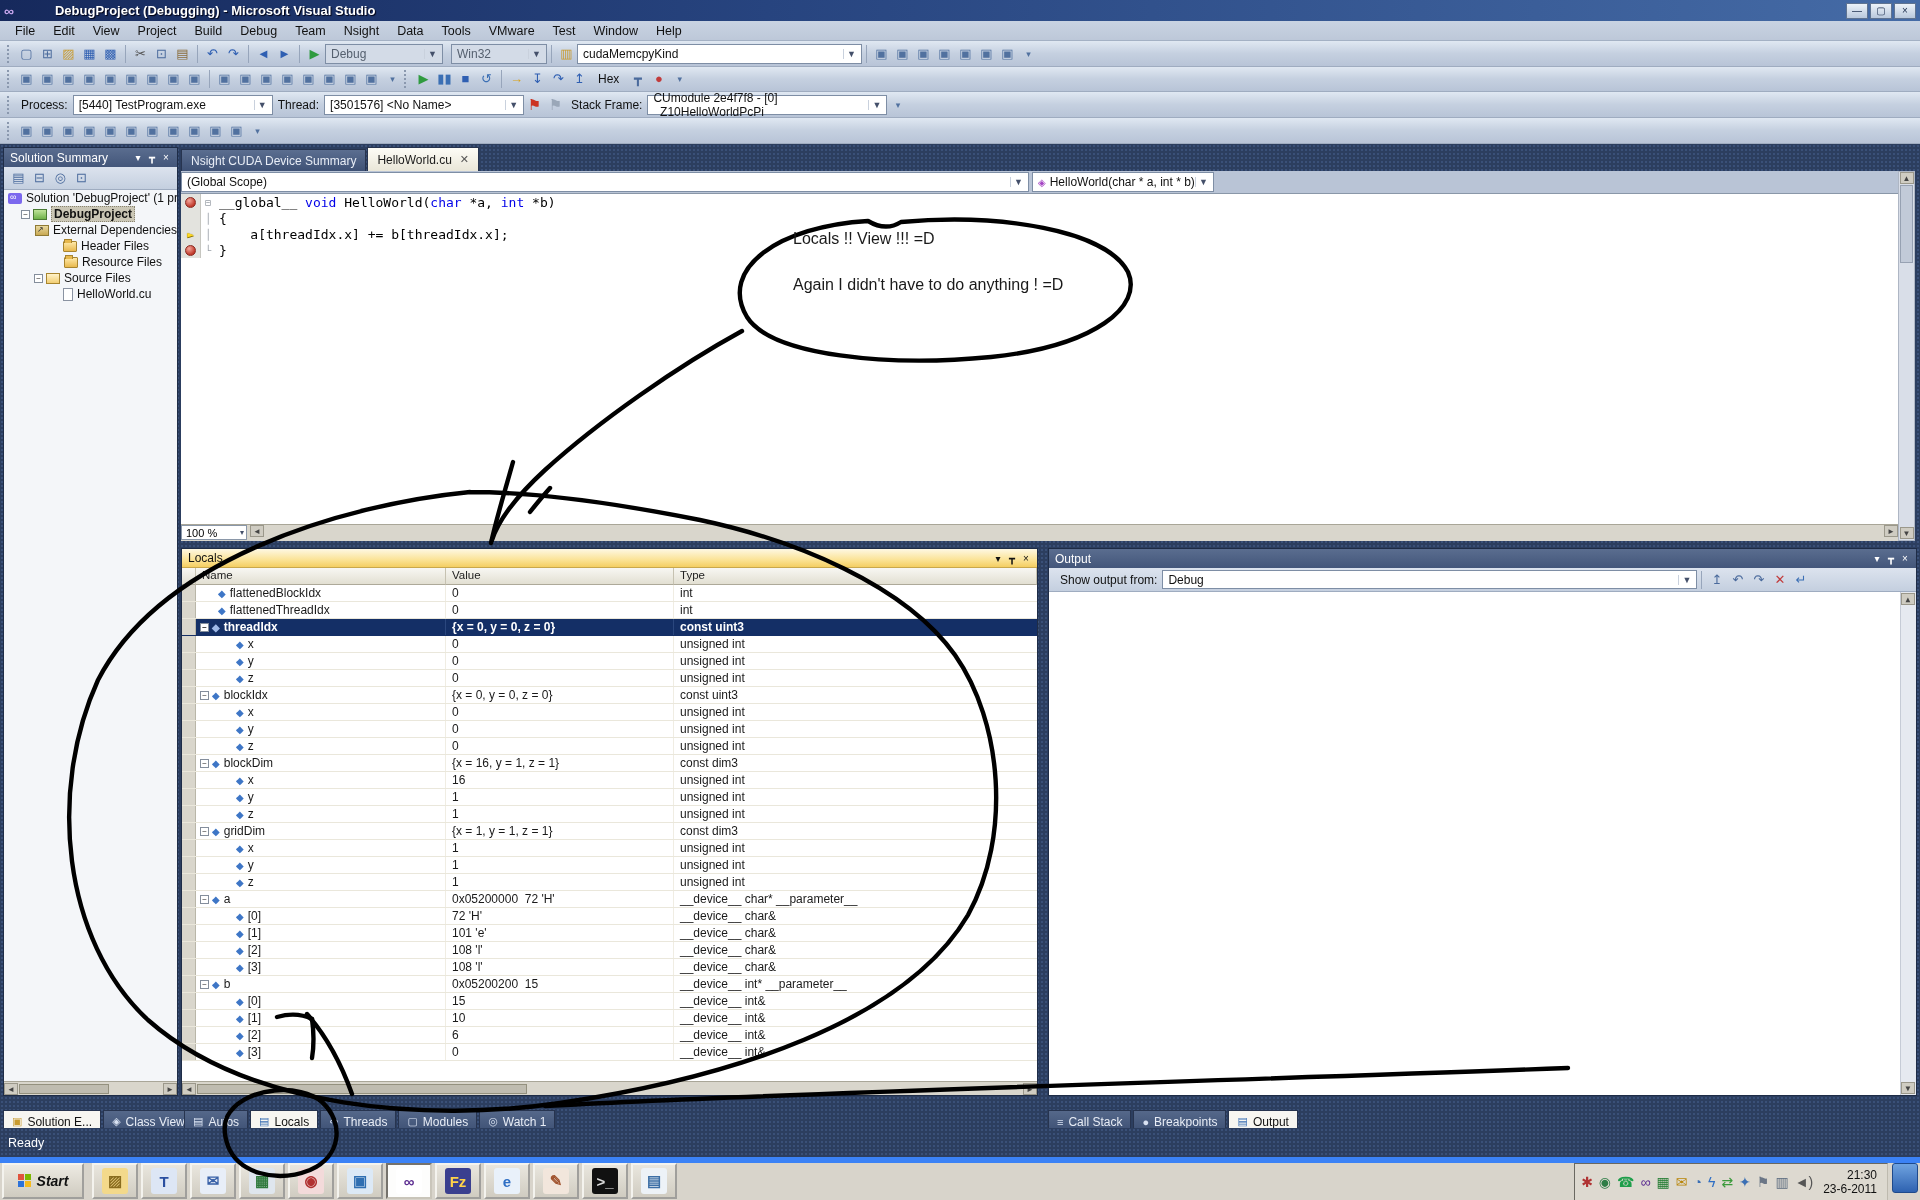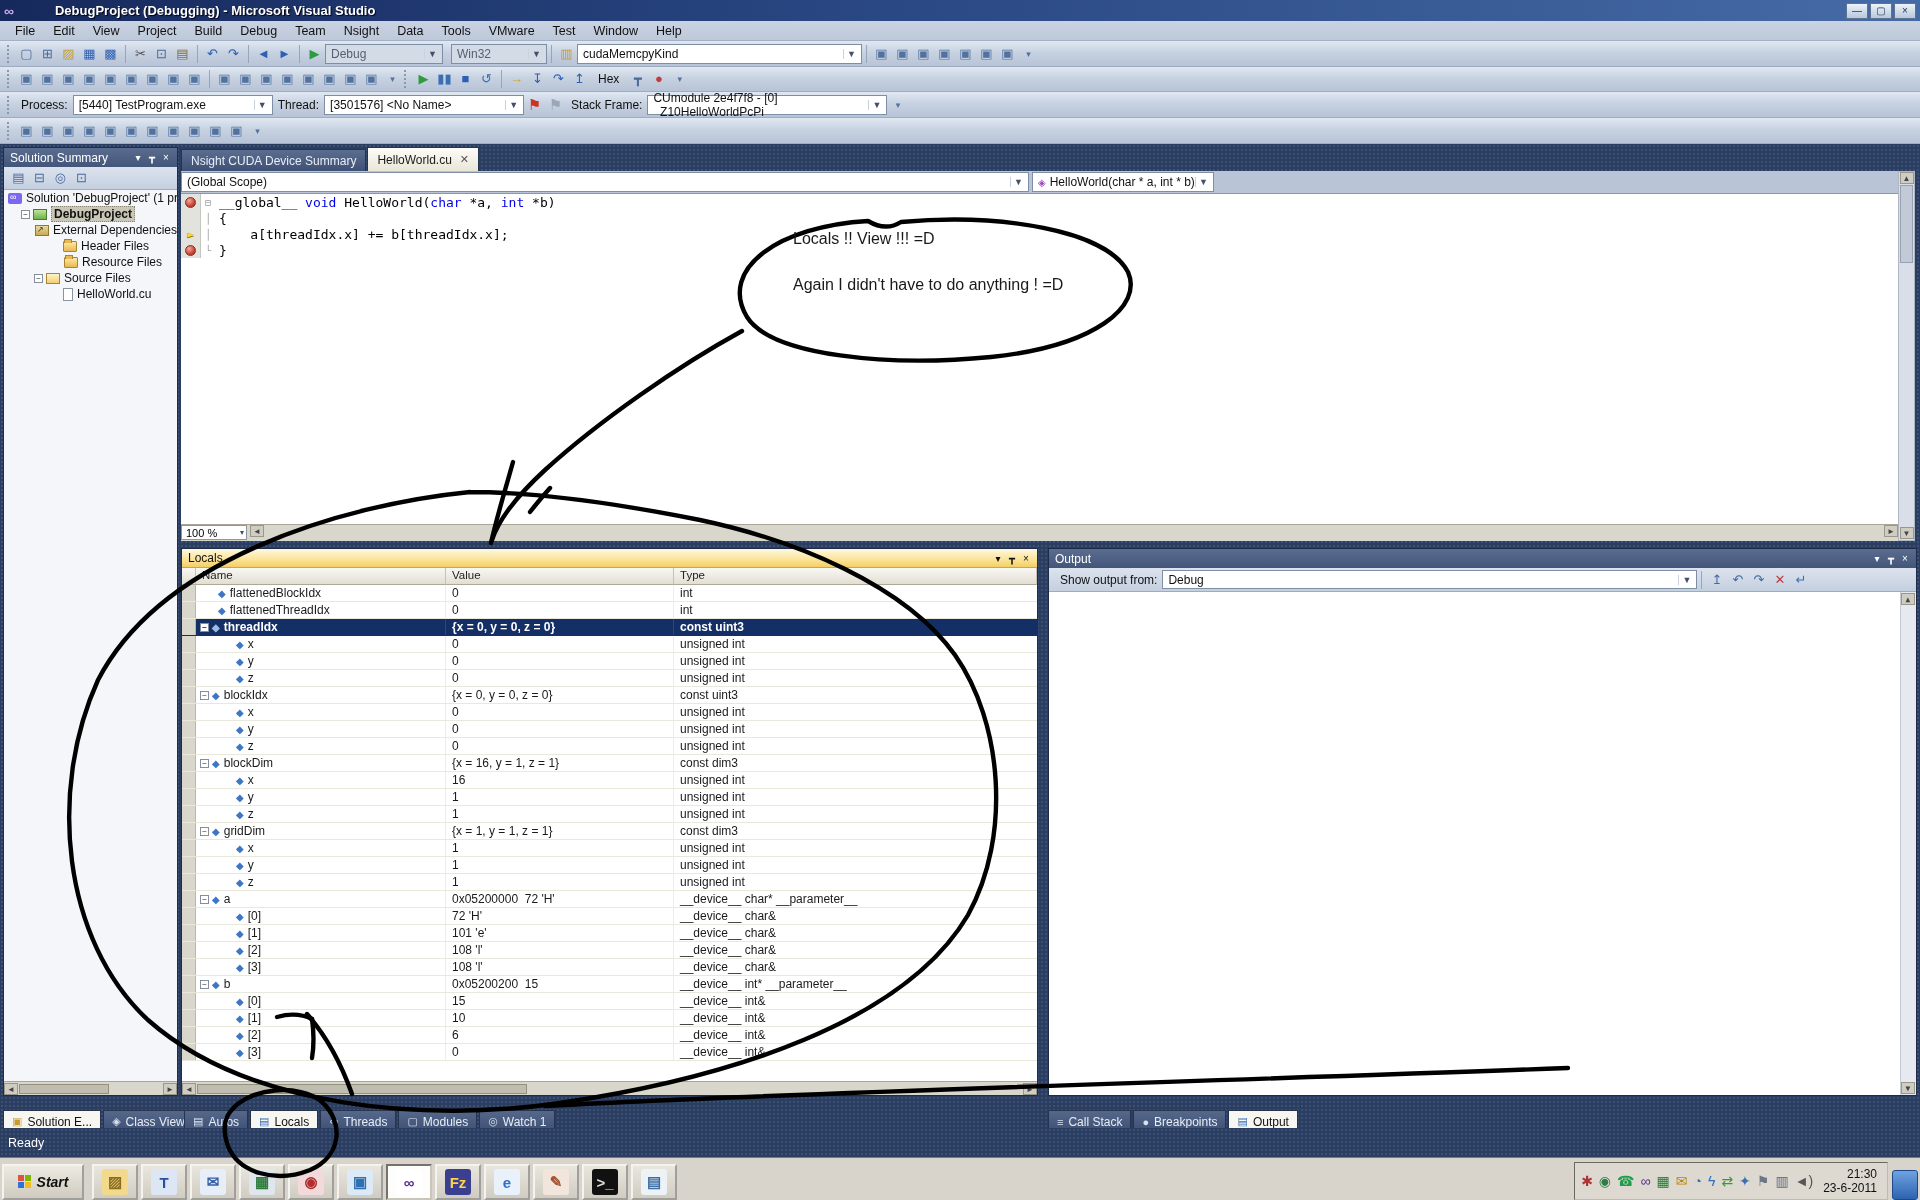--- a/index.html
+++ b/index.html
@@ -136,21 +136,21 @@
     background:linear-gradient(#55688A,#3D5074);color:#E8EDF6;border:1px solid #27344F;}
   .btab.act{background:#F7F6F1;color:#111;}
   .btico{font-size:11px;margin-right:5px;}
 
   #statusbar{position:absolute;left:0;top:1128px;right:0;height:29px;background:#2C3E5F;
     background-image:radial-gradient(#3A5078 0.8px,transparent 0.9px);background-size:4px 4px;
     color:#fff;font-size:12.5px;display:flex;align-items:center;padding-left:8px;}
 
   
   #taskbar{position:absolute;left:0;top:1157px;width:1920px;height:43px;background:#D8D4CB;
-    border-top:1px solid #3b82f6;display:flex;align-items:flex-end;padding:0 2px;}
+    border-top:6px solid #3b82f6;display:flex;align-items:flex-start;padding:0 2px;}
   #startbtn{width:82px;height:36px;background:linear-gradient(#EDEAE2,#CFCBC0);border:2px outset #F4F3EE;
     display:flex;align-items:center;justify-content:center;gap:5px;margin-right:8px;}
   #startflag{width:14px;height:14px;display:grid;grid-template-columns:6px 6px;grid-template-rows:6px 6px;gap:1px;}
   #startflag i{display:block;}
   #startbtn span{font-size:14px;font-weight:bold;font-style:italic;color:#111;}
   .appbtn{width:46px;height:36px;border:2px outset #F4F3EE;background:linear-gradient(#E9E6DE,#D0CCC1);
     display:flex;align-items:center;justify-content:center;margin-right:3px;}
   .appbtn.act{background:#FDFDFC;border:2px inset #C9C5BA;}
   .appglyph{width:26px;height:26px;display:flex;align-items:center;justify-content:center;
     font-size:15px;font-weight:bold;border-radius:3px;}

